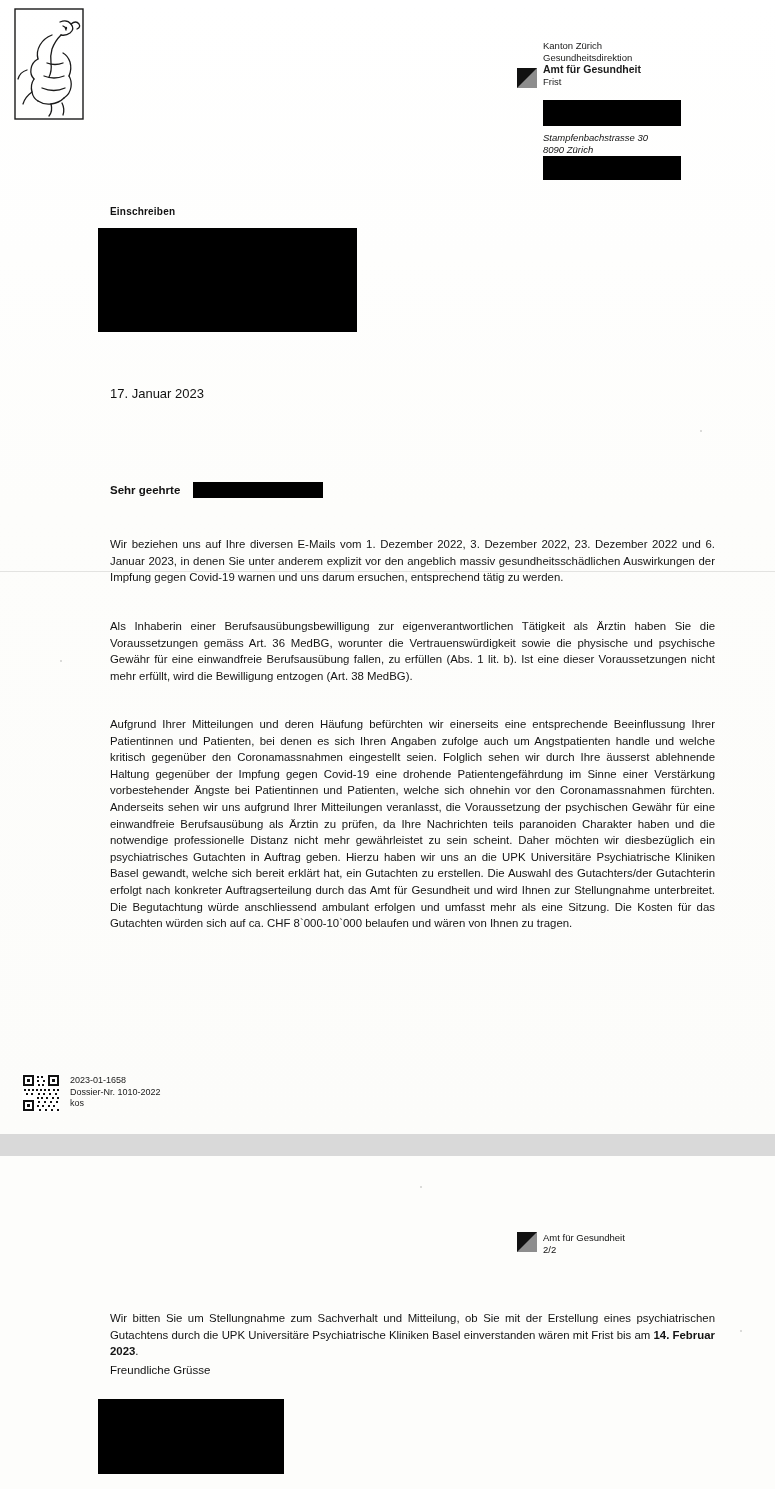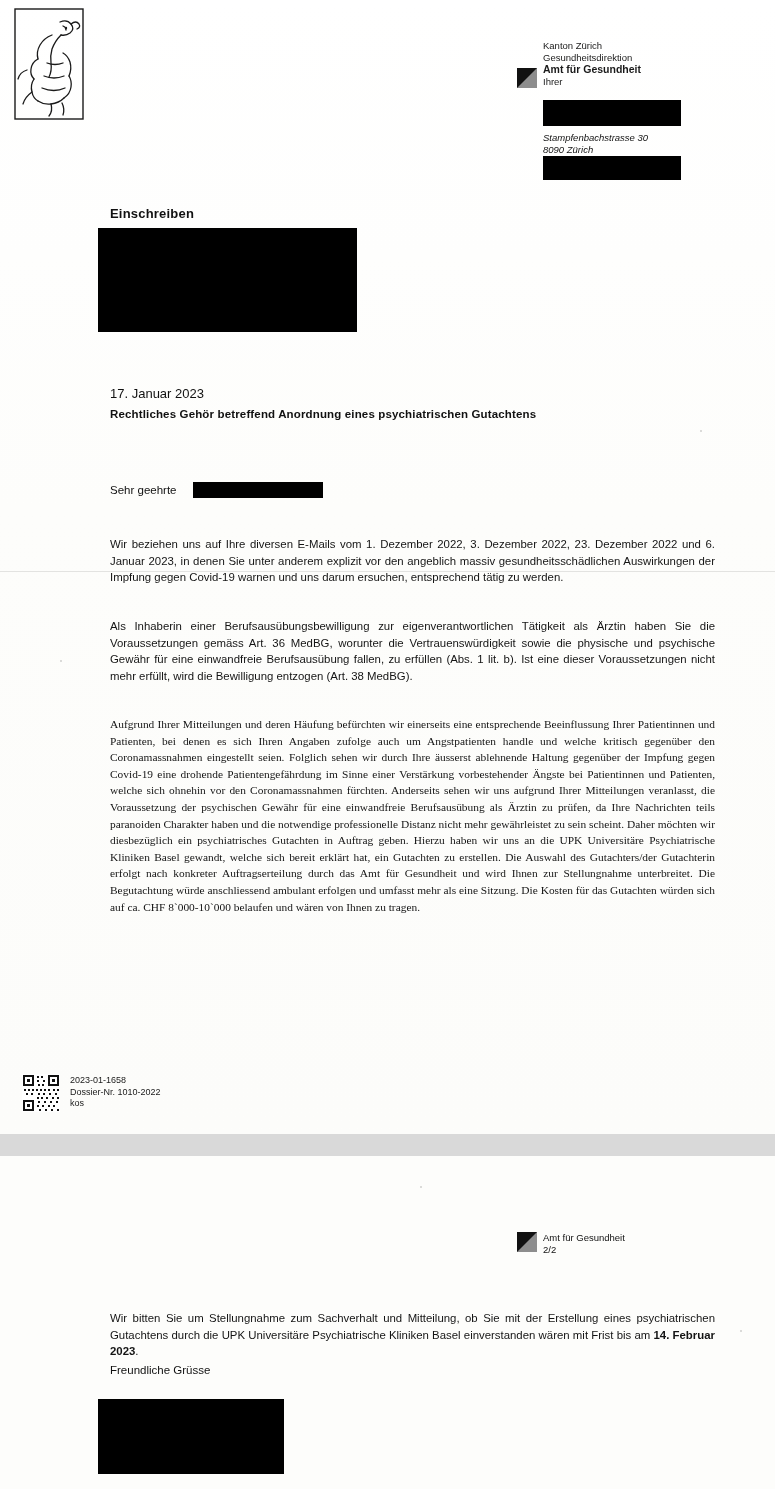--- a/index.html
+++ b/index.html
@@ -104,21 +104,21 @@
   .redact.r2 { left: 543px; top: 156px; width: 138px; height: 24px; }
   .redact.r3 { left: 98px; top: 228px; width: 259px; height: 104px; }
   .redact.r4 { left: 193px; top: 482px; width: 130px; height: 16px; }
   .redact.r5 { left: 98px; top: 1399px; width: 186px; height: 75px; }
 
   
   .einschreiben {
     position: absolute;
     left: 110px;
     top: 206px;
-    font-size: 13px;
+    font-size: 10px;
     font-weight: bold;
     letter-spacing: 0.2px;
   }
   .date {
     position: absolute;
     left: 110px;
     top: 386px;
     font-size: 13px;
   }
   .subject {
@@ -129,34 +129,35 @@
     font-size: 11.5px;
     font-weight: bold;
     line-height: 17px;
     letter-spacing: 0.15px;
   }
   .salutation {
     position: absolute;
     left: 110px;
     top: 484px;
     font-size: 11.5px;
+    font-weight: bold;
   }
   .para {
     position: absolute;
     left: 110px;
     width: 605px;
     font-size: 11.4px;
     line-height: 16.6px;
     text-align: justify;
     color: #141414;
     margin-top: 20px;
   }
   .p1 { top: 516px; }
   .p2 { top: 598px; }
-  .p3 { top: 696px; font-family: Liberation Serif, serif; }
+  .p3 { top: 696px; }
 
   
   .qr {
     position: absolute;
     left: 22px;
     top: 1074px;
     width: 38px;
     height: 38px;
   }
   .footer-meta {
@@ -217,21 +218,21 @@
         <path d="M18 84 q-7 5 -9 12"></path>
         <path d="M13 62 q-7 2 -9 9"></path>
       </g>
     </svg>
   </div>
 
   <div class="sender">
     <div>Kanton Zürich</div>
     <div>Gesundheitsdirektion</div>
     <div class="strong">Amt für Gesundheit</div>
-    <div>Ihrer</div>
+    <div>Frist</div>
   </div>
 
   <div class="sender-mark">
     <svg viewBox="0 0 20 20" width="20" height="20" aria-hidden="true">
       <rect x="0" y="0" width="20" height="20" fill="#111111"></rect>
       <path d="M20 0 L20 20 L0 20 Z" fill="#8d8d8d"></path>
     </svg>
   </div>
 
   <div class="redact r1"></div>
@@ -240,21 +241,20 @@
     <div>Stampfenbachstrasse 30</div>
     <div>8090 Zürich</div>
   </div>
 
   <div class="redact r2"></div>
 
   <div class="einschreiben">Einschreiben</div>
   <div class="redact r3"></div>
 
   <div class="date">17. Januar 2023</div>
-  <div class="subject">Rechtliches Gehör betreffend Anordnung eines psychiatrischen Gutachtens</div>
 
   <div class="salutation">Sehr geehrte</div>
   <div class="redact r4"></div>
 
   <div class="para p1">Wir beziehen uns auf Ihre diversen E-Mails vom 1. Dezember 2022, 3. Dezember 2022, 23. Dezember 2022 und 6. Januar 2023, in denen Sie unter anderem explizit vor den angeblich massiv gesundheitsschädlichen Auswirkungen der Impfung gegen Covid-19 warnen und uns darum ersuchen, entsprechend tätig zu werden.</div>
   <div class="para p2">Als Inhaberin einer Berufsausübungsbewilligung zur eigenverantwortlichen Tätigkeit als Ärztin haben Sie die Voraussetzungen gemäss Art. 36 MedBG, worunter die Vertrauenswürdigkeit sowie die physische und psychische Gewähr für eine einwandfreie Berufsausübung fallen, zu erfüllen (Abs. 1 lit. b). Ist eine dieser Voraussetzungen nicht mehr erfüllt, wird die Bewilligung entzogen (Art. 38 MedBG).</div>
   <div class="para p3">Aufgrund Ihrer Mitteilungen und deren Häufung befürchten wir einerseits eine entsprechende Beeinflussung Ihrer Patientinnen und Patienten, bei denen es sich Ihren Angaben zufolge auch um Angstpatienten handle und welche kritisch gegenüber den Coronamassnahmen eingestellt seien. Folglich sehen wir durch Ihre äusserst ablehnende Haltung gegenüber der Impfung gegen Covid-19 eine drohende Patientengefährdung im Sinne einer Verstärkung vorbestehender Ängste bei Patientinnen und Patienten, welche sich ohnehin vor den Coronamassnahmen fürchten. Anderseits sehen wir uns aufgrund Ihrer Mitteilungen veranlasst, die Voraussetzung der psychischen Gewähr für eine einwandfreie Berufsausübung als Ärztin zu prüfen, da Ihre Nachrichten teils paranoiden Charakter haben und die notwendige professionelle Distanz nicht mehr gewährleistet zu sein scheint. Daher möchten wir diesbezüglich ein psychiatrisches Gutachten in Auftrag geben. Hierzu haben wir uns an die UPK Universitäre Psychiatrische Kliniken Basel gewandt, welche sich bereit erklärt hat, ein Gutachten zu erstellen. Die Auswahl des Gutachters/der Gutachterin erfolgt nach konkreter Auftragserteilung durch das Amt für Gesundheit und wird Ihnen zur Stellungnahme unterbreitet. Die Begutachtung würde anschliessend ambulant erfolgen und umfasst mehr als eine Sitzung. Die Kosten für das Gutachten würden sich auf ca. CHF 8`000-10`000 belaufen und wären von Ihnen zu tragen.</div>
 
   <div class="qr">
     <svg viewBox="0 0 38 38" width="38" height="38" aria-hidden="true">

